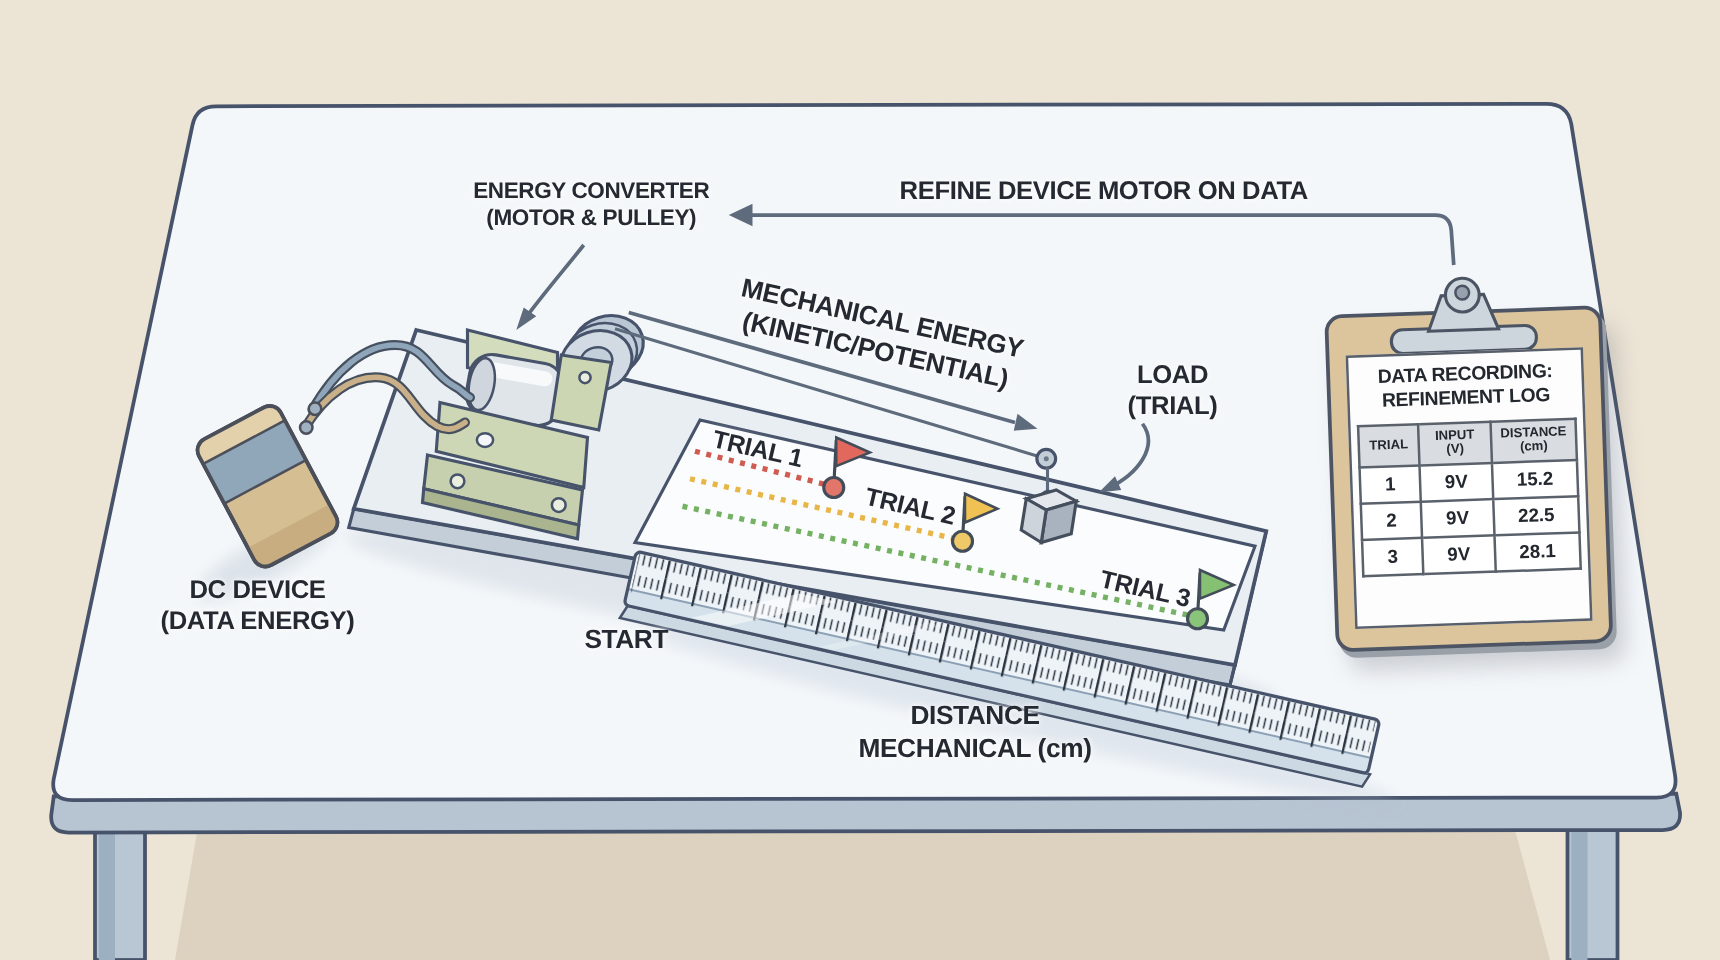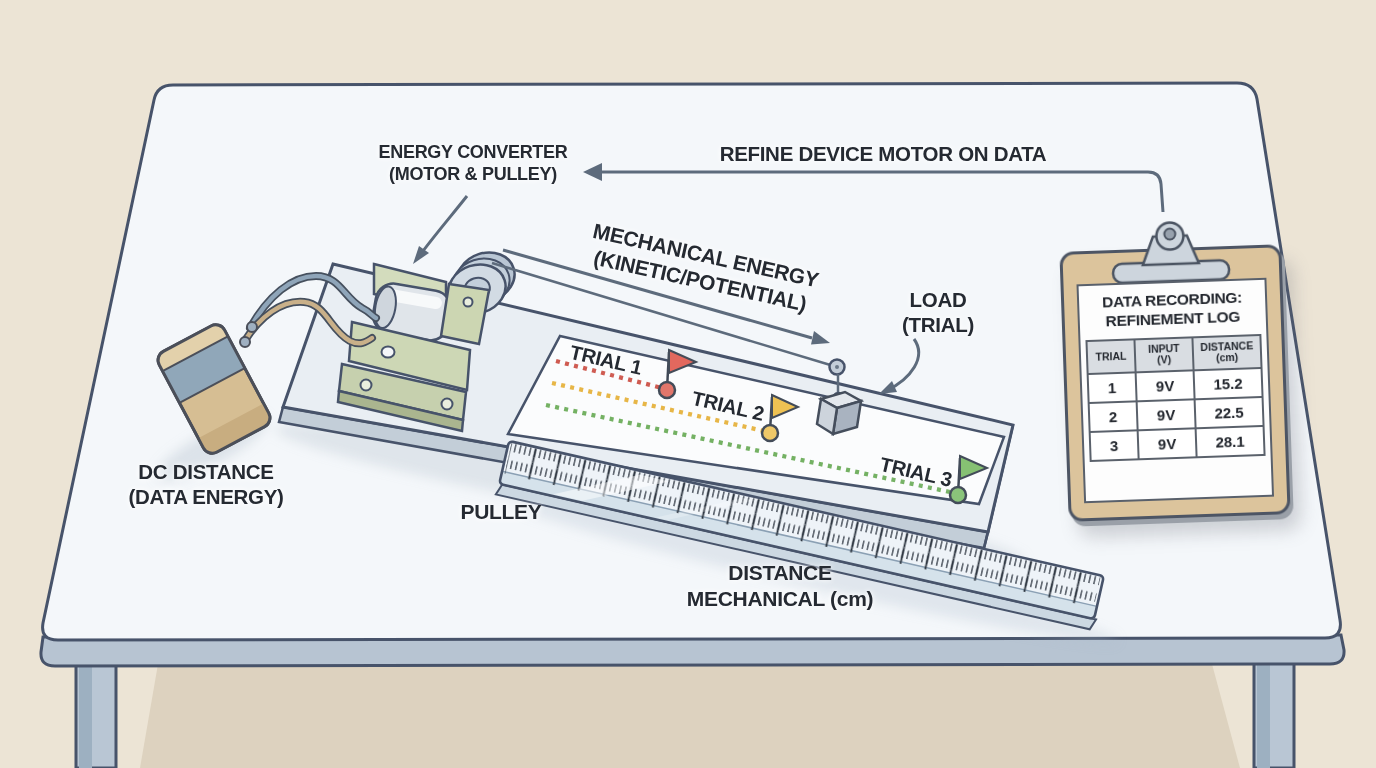--- a/index.html
+++ b/index.html
@@ -229,25 +229,25 @@
 </div>
 <div class="lbl rot12" style="left:703px;top:268px;font-size:21px;">
   <span>MECHANICAL ENERGY</span>
   <span>(KINETIC/POTENTIAL)</span>
 </div>
 <div class="lbl" style="left:918px;top:312px;font-size:20.5px;margin-left:20px;">
   <span>LOAD</span>
   <span>(TRIAL)</span>
 </div>
 <div class="lbl" style="left:206px;top:484px;font-size:20.5px;">
-  <span>DC DISTANCE</span>
+  <span>DC DEVICE</span>
   <span>(DATA ENERGY)</span>
 </div>
 <div class="lbl" style="left:501px;top:512px;font-size:21px;">
-  <span>PULLEY</span>
+  <span>START</span>
 </div>
 <div class="lbl" style="left:780px;top:586px;font-size:21px;">
   <span>DISTANCE</span>
   <span>MECHANICAL (cm)</span>
 </div>
 <div class="lbl rot13" style="left:606px;top:360px;font-size:20px;">
   <span>TRIAL 1</span>
 </div>
 <div class="lbl rot13" style="left:728px;top:406px;font-size:20px;">
   <span>TRIAL 2</span>

